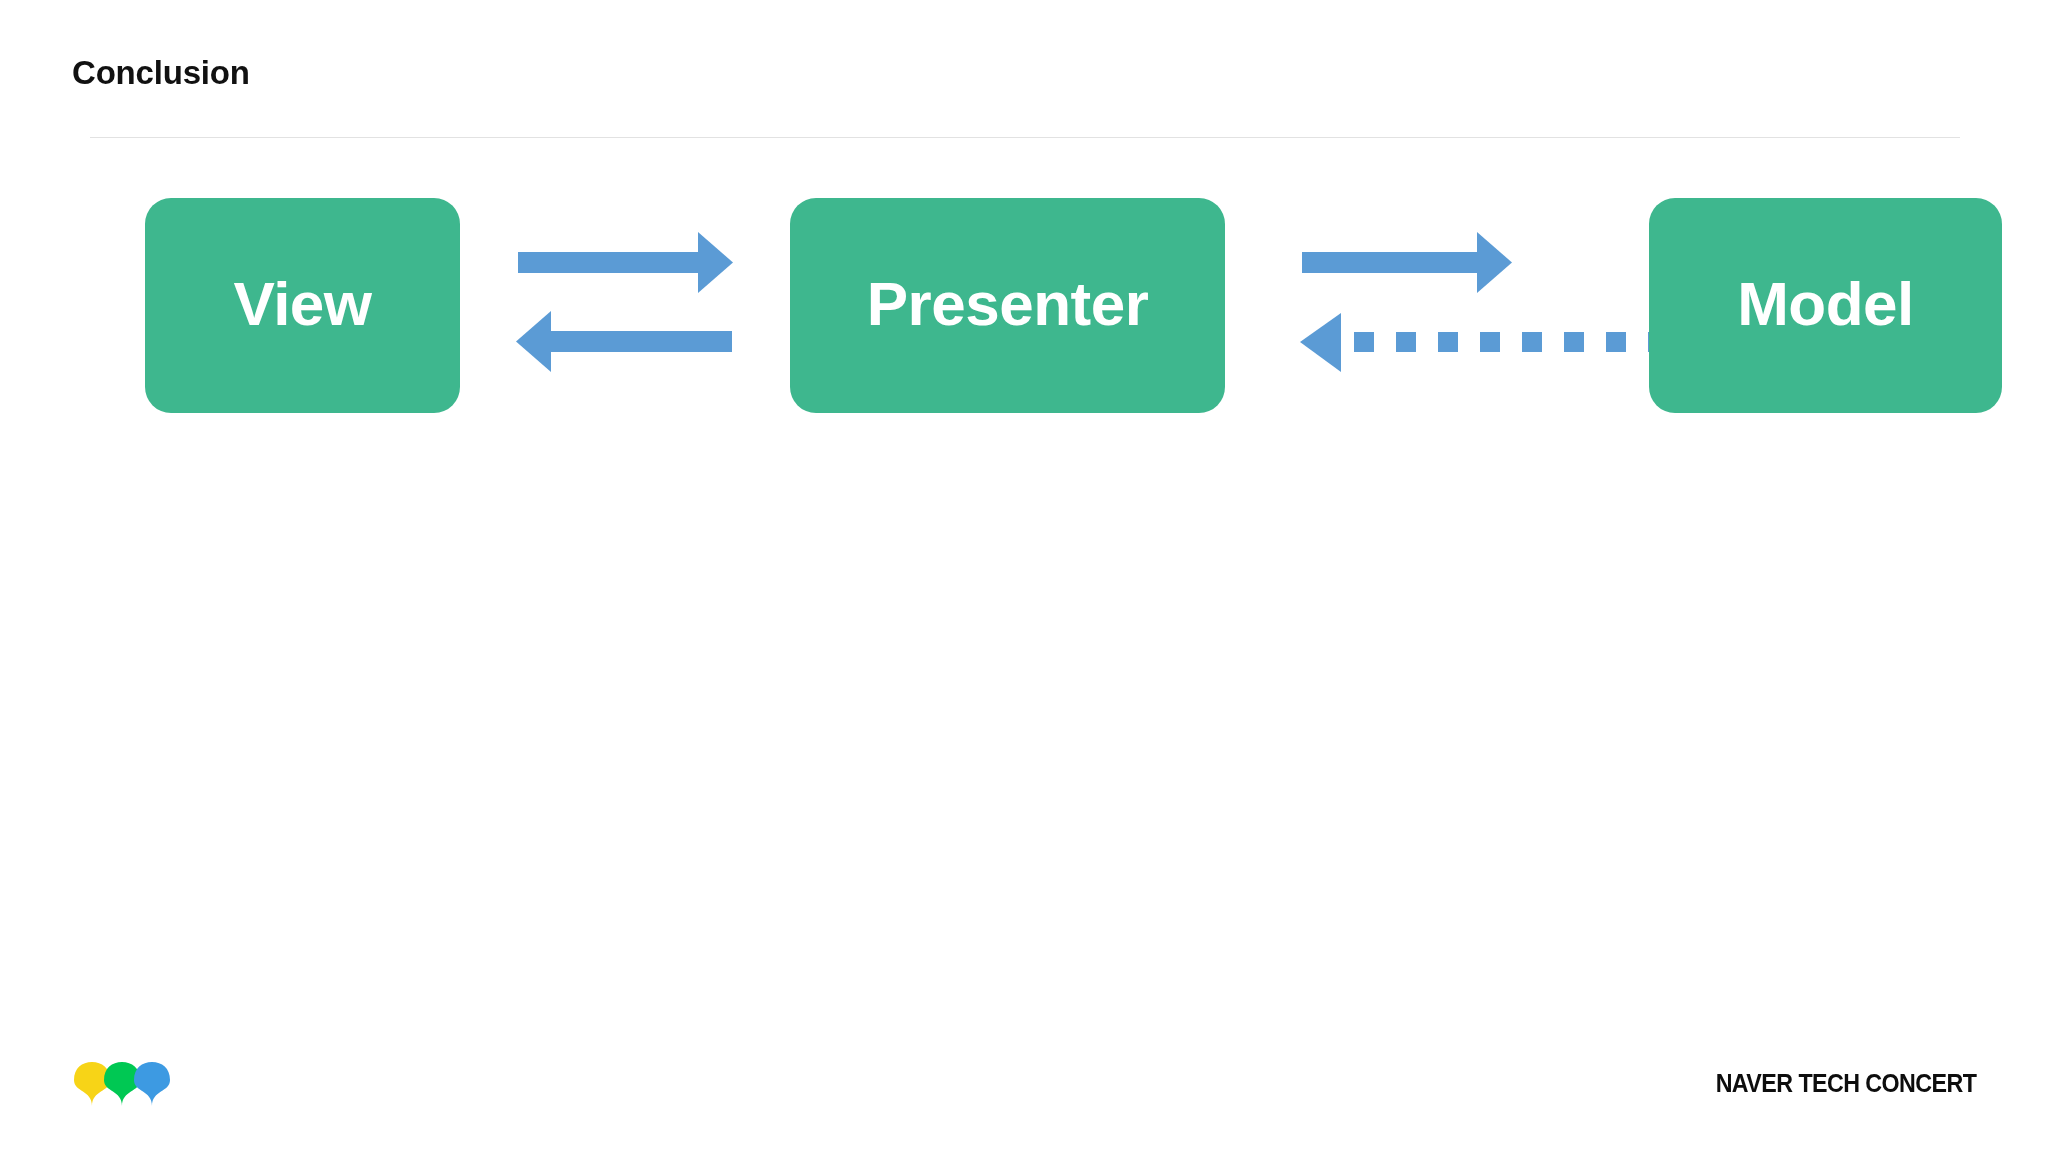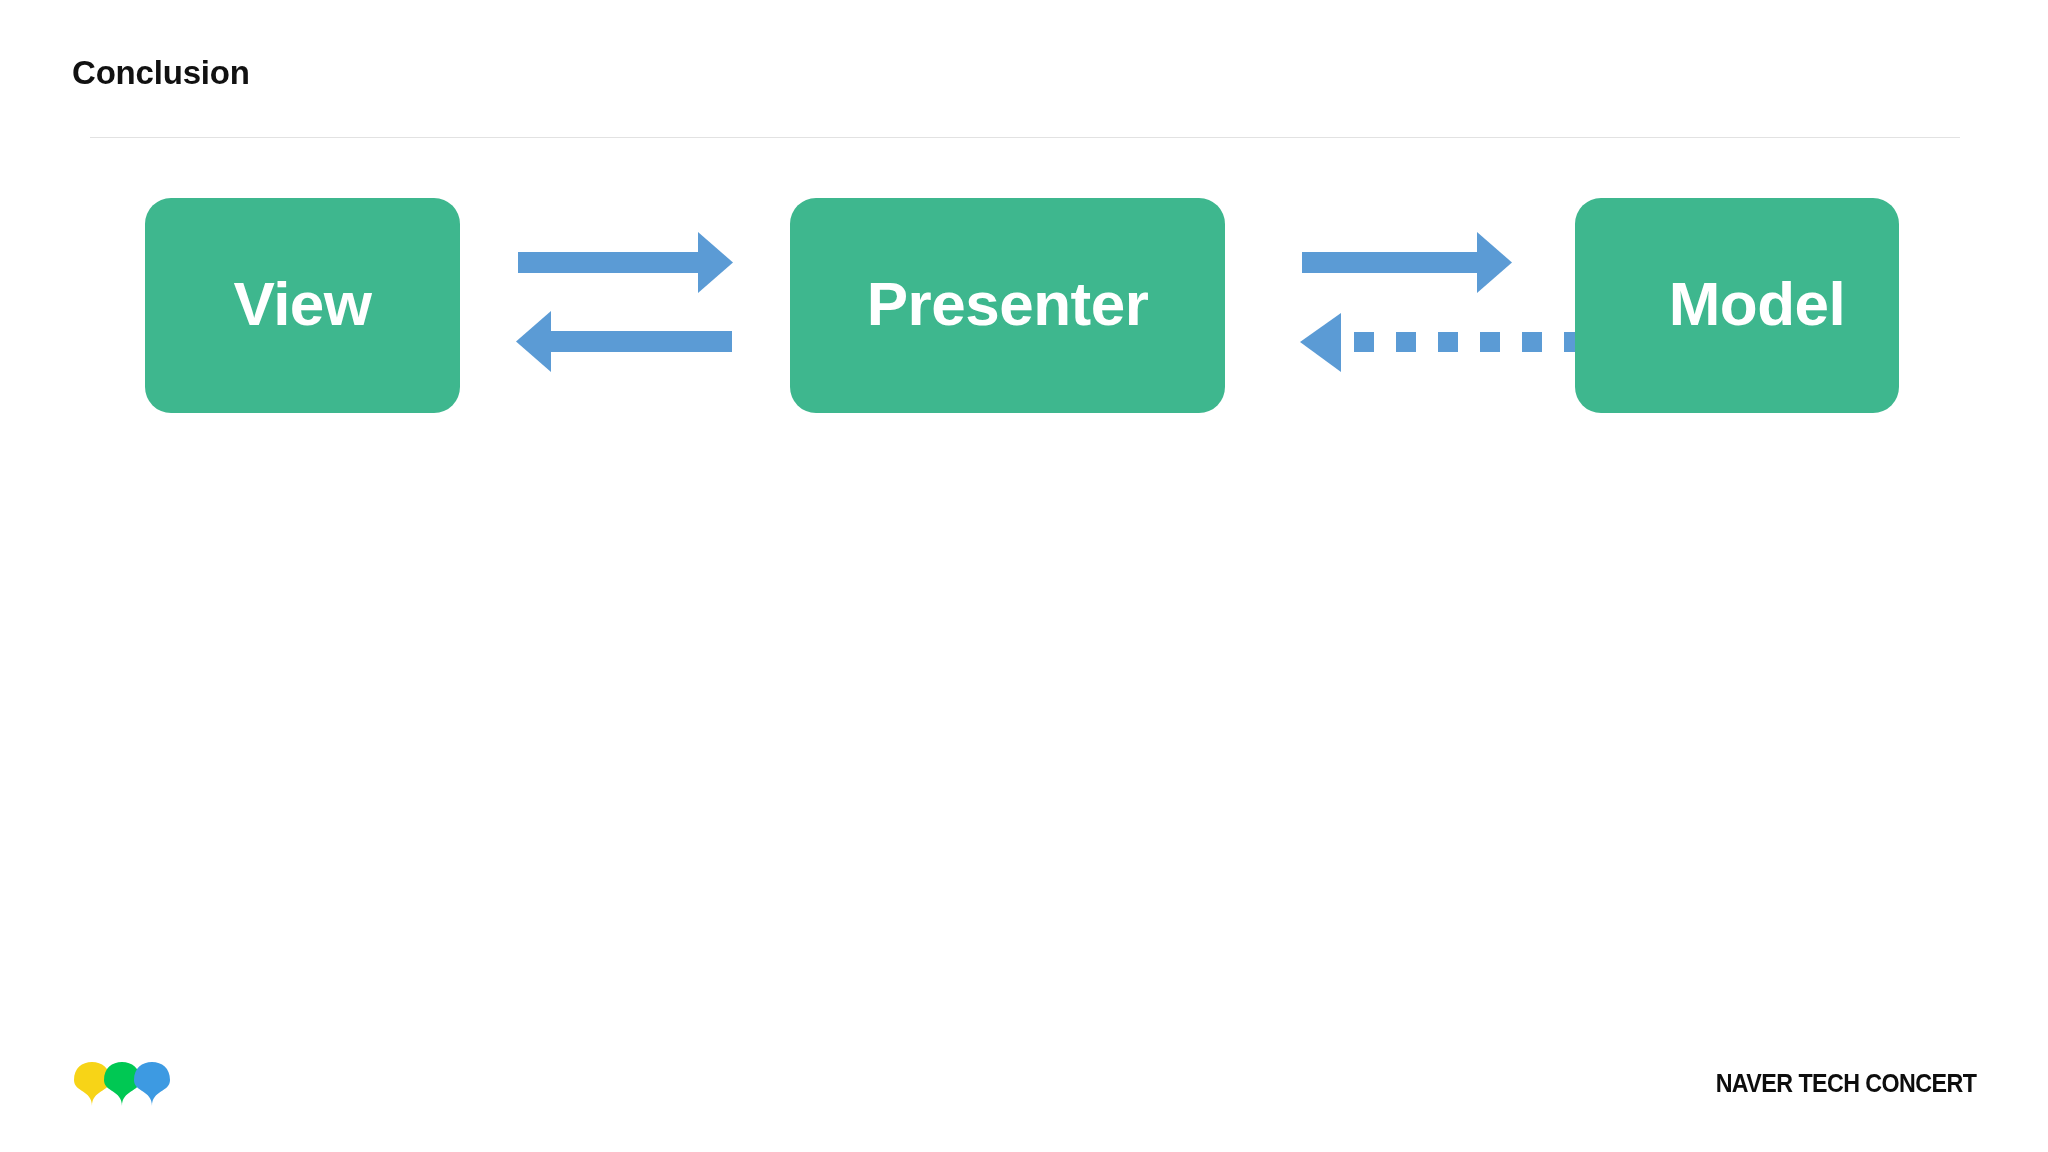--- a/index.html
+++ b/index.html
@@ -57,21 +57,21 @@
     font-weight: bold;
     letter-spacing: -0.5px;
     line-height: 1;
   }
   .node-label {
     display: block;
     transform: translateY(-2px);
   }
   #node-view      { left: 145px;  top: 198px; width: 315px; height: 215px; }
   #node-presenter { left: 790px;  top: 198px; width: 435px; height: 215px; }
-  #node-model     { left: 1575px; top: 198px; width: 284px; height: 215px; padding-left: 40px; }
+  #node-model     { left: 1649px; top: 198px; width: 353px; height: 215px; }
 
   
   #arrow-layer {
     position: absolute;
     left: 0;
     top: 0;
     width: 2048px;
     height: 1152px;
   }
 

